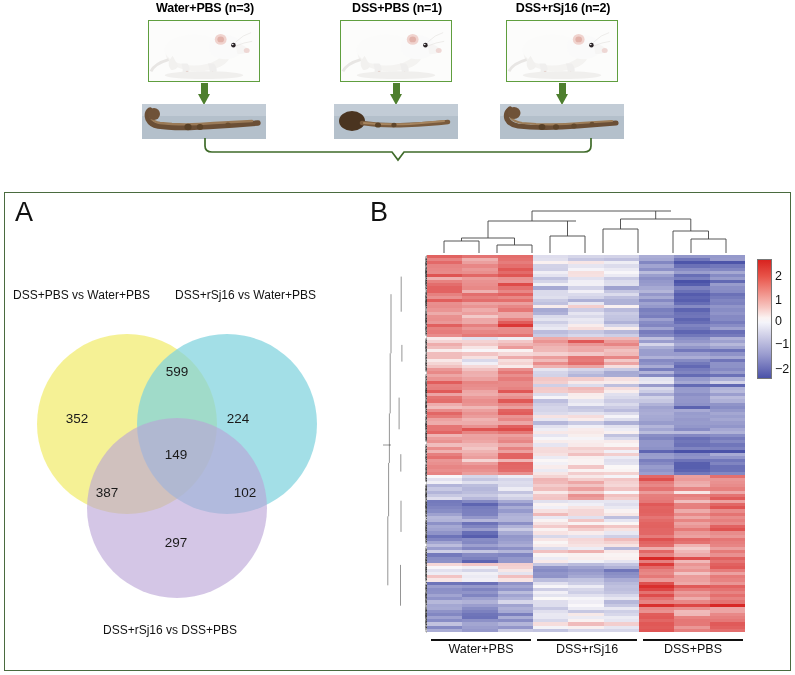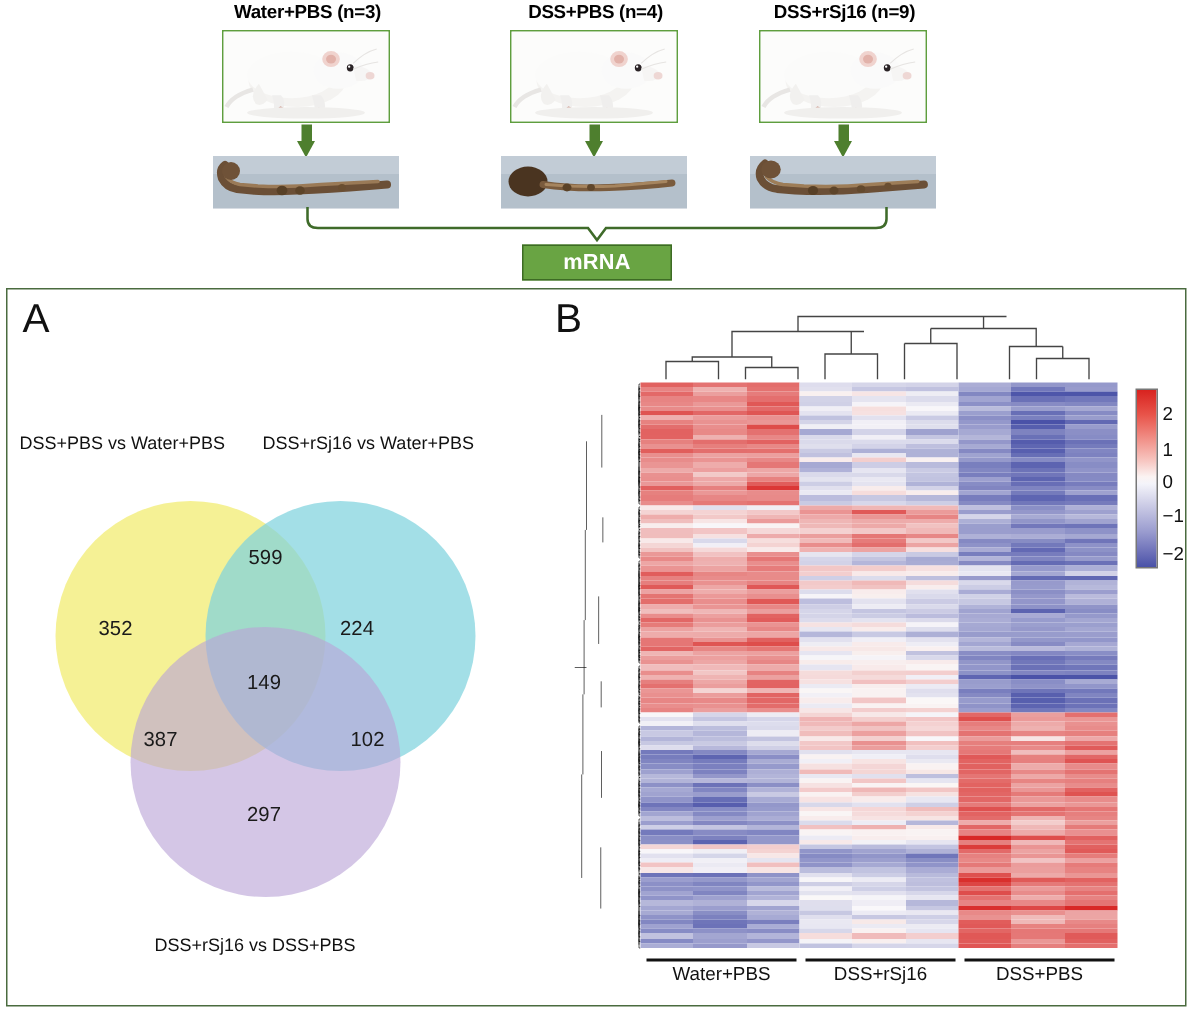--- a/index.html
+++ b/index.html
@@ -253,21 +253,21 @@
         <path d="M10 8 Q7 10 9 14 Q12 18 18 19 L30 20 Q50 21 72 19 L110 17" stroke="#9a7a57" stroke-width="2.4" fill="none" stroke-linecap="round"></path>
         <ellipse cx="12" cy="10" rx="6" ry="6" fill="#6f5238"></ellipse>
         <ellipse cx="46" cy="23" rx="3.6" ry="3.2" fill="#584026"></ellipse>
         <ellipse cx="58" cy="23" rx="3.2" ry="2.9" fill="#5d4429"></ellipse>
         <ellipse cx="86" cy="21" rx="2.6" ry="2.4" fill="#6a4e31"></ellipse>
       </svg>
     </div>
   </div>
 
   <div class="group-col" style="left:312px;">
-    <div class="group-title">DSS+PBS (n=4)</div>
+    <div class="group-title">DSS+PBS (n=1)</div>
     <div class="rat-frame">
       <svg class="rat-art" viewBox="0 0 112 62" preserveAspectRatio="none">
         <rect x="0" y="0" width="112" height="62" fill="#fcfcfb"></rect>
         <ellipse cx="50" cy="34" rx="33" ry="18" fill="#f4f3f1"></ellipse>
         <ellipse cx="46" cy="30" rx="30" ry="16" fill="#fbfbfa"></ellipse>
         <ellipse cx="78" cy="27" rx="17" ry="12.5" fill="#fafafa"></ellipse>
         <path d="M88 24 Q99 24 101 30 Q99 35 90 34 Z" fill="#f6f5f4"></path>
         <ellipse cx="99.5" cy="30.5" rx="3" ry="2.6" fill="#eed7d4"></ellipse>
         <ellipse cx="73" cy="19" rx="6" ry="5.5" fill="#f0d3ce"></ellipse>
         <ellipse cx="73" cy="19" rx="3.4" ry="3" fill="#e2b2aa"></ellipse>
@@ -295,21 +295,21 @@
         <ellipse cx="18" cy="17" rx="13" ry="10" fill="#4a3420"></ellipse>
         <path d="M28 19 Q48 22 72 21 Q96 20 114 18" stroke="#7a5b3d" stroke-width="4.6" fill="none" stroke-linecap="round"></path>
         <path d="M30 19 Q52 21 76 20 L110 17" stroke="#a6855f" stroke-width="2" fill="none" stroke-linecap="round"></path>
         <ellipse cx="44" cy="21" rx="3" ry="2.6" fill="#5b4227"></ellipse>
         <ellipse cx="60" cy="21" rx="2.6" ry="2.3" fill="#60472c"></ellipse>
       </svg>
     </div>
   </div>
 
   <div class="group-col" style="left:478px;">
-    <div class="group-title">DSS+rSj16 (n=9)</div>
+    <div class="group-title">DSS+rSj16 (n=2)</div>
     <div class="rat-frame">
       <svg class="rat-art" viewBox="0 0 112 62" preserveAspectRatio="none">
         <rect x="0" y="0" width="112" height="62" fill="#fcfcfb"></rect>
         <ellipse cx="50" cy="34" rx="33" ry="18" fill="#f4f3f1"></ellipse>
         <ellipse cx="46" cy="30" rx="30" ry="16" fill="#fbfbfa"></ellipse>
         <ellipse cx="78" cy="27" rx="17" ry="12.5" fill="#fafafa"></ellipse>
         <path d="M88 24 Q99 24 101 30 Q99 35 90 34 Z" fill="#f6f5f4"></path>
         <ellipse cx="99.5" cy="30.5" rx="3" ry="2.6" fill="#eed7d4"></ellipse>
         <ellipse cx="73" cy="19" rx="6" ry="5.5" fill="#f0d3ce"></ellipse>
         <ellipse cx="73" cy="19" rx="3.4" ry="3" fill="#e2b2aa"></ellipse>
@@ -342,21 +342,20 @@
         <ellipse cx="74" cy="22" rx="2.8" ry="2.5" fill="#63492d"></ellipse>
         <ellipse cx="92" cy="20" rx="2.4" ry="2.2" fill="#6a4e31"></ellipse>
       </svg>
     </div>
   </div>
 
   <svg id="bracket" viewBox="0 0 795 26" preserveAspectRatio="none">
     <path d="M205 0 L205 8 Q205 14 212 14 L392 14 L398 22 L404 14 L584 14 Q591 14 591 8 L591 0" stroke="#3f6b2a" stroke-width="1.7" fill="none"></path>
   </svg>
 
-  <div id="mrna-box">mRNA</div>
 </div>
 
 <div id="figure-box">
 
   <div class="panel-letter" id="panel-a-letter">A</div>
   <div class="panel-letter" id="panel-b-letter">B</div>
 
   <div id="venn-wrap">
     <div class="venn-label" id="venn-label-left">DSS+PBS vs Water+PBS</div>
     <div class="venn-label" id="venn-label-right">DSS+rSj16 vs Water+PBS</div>

